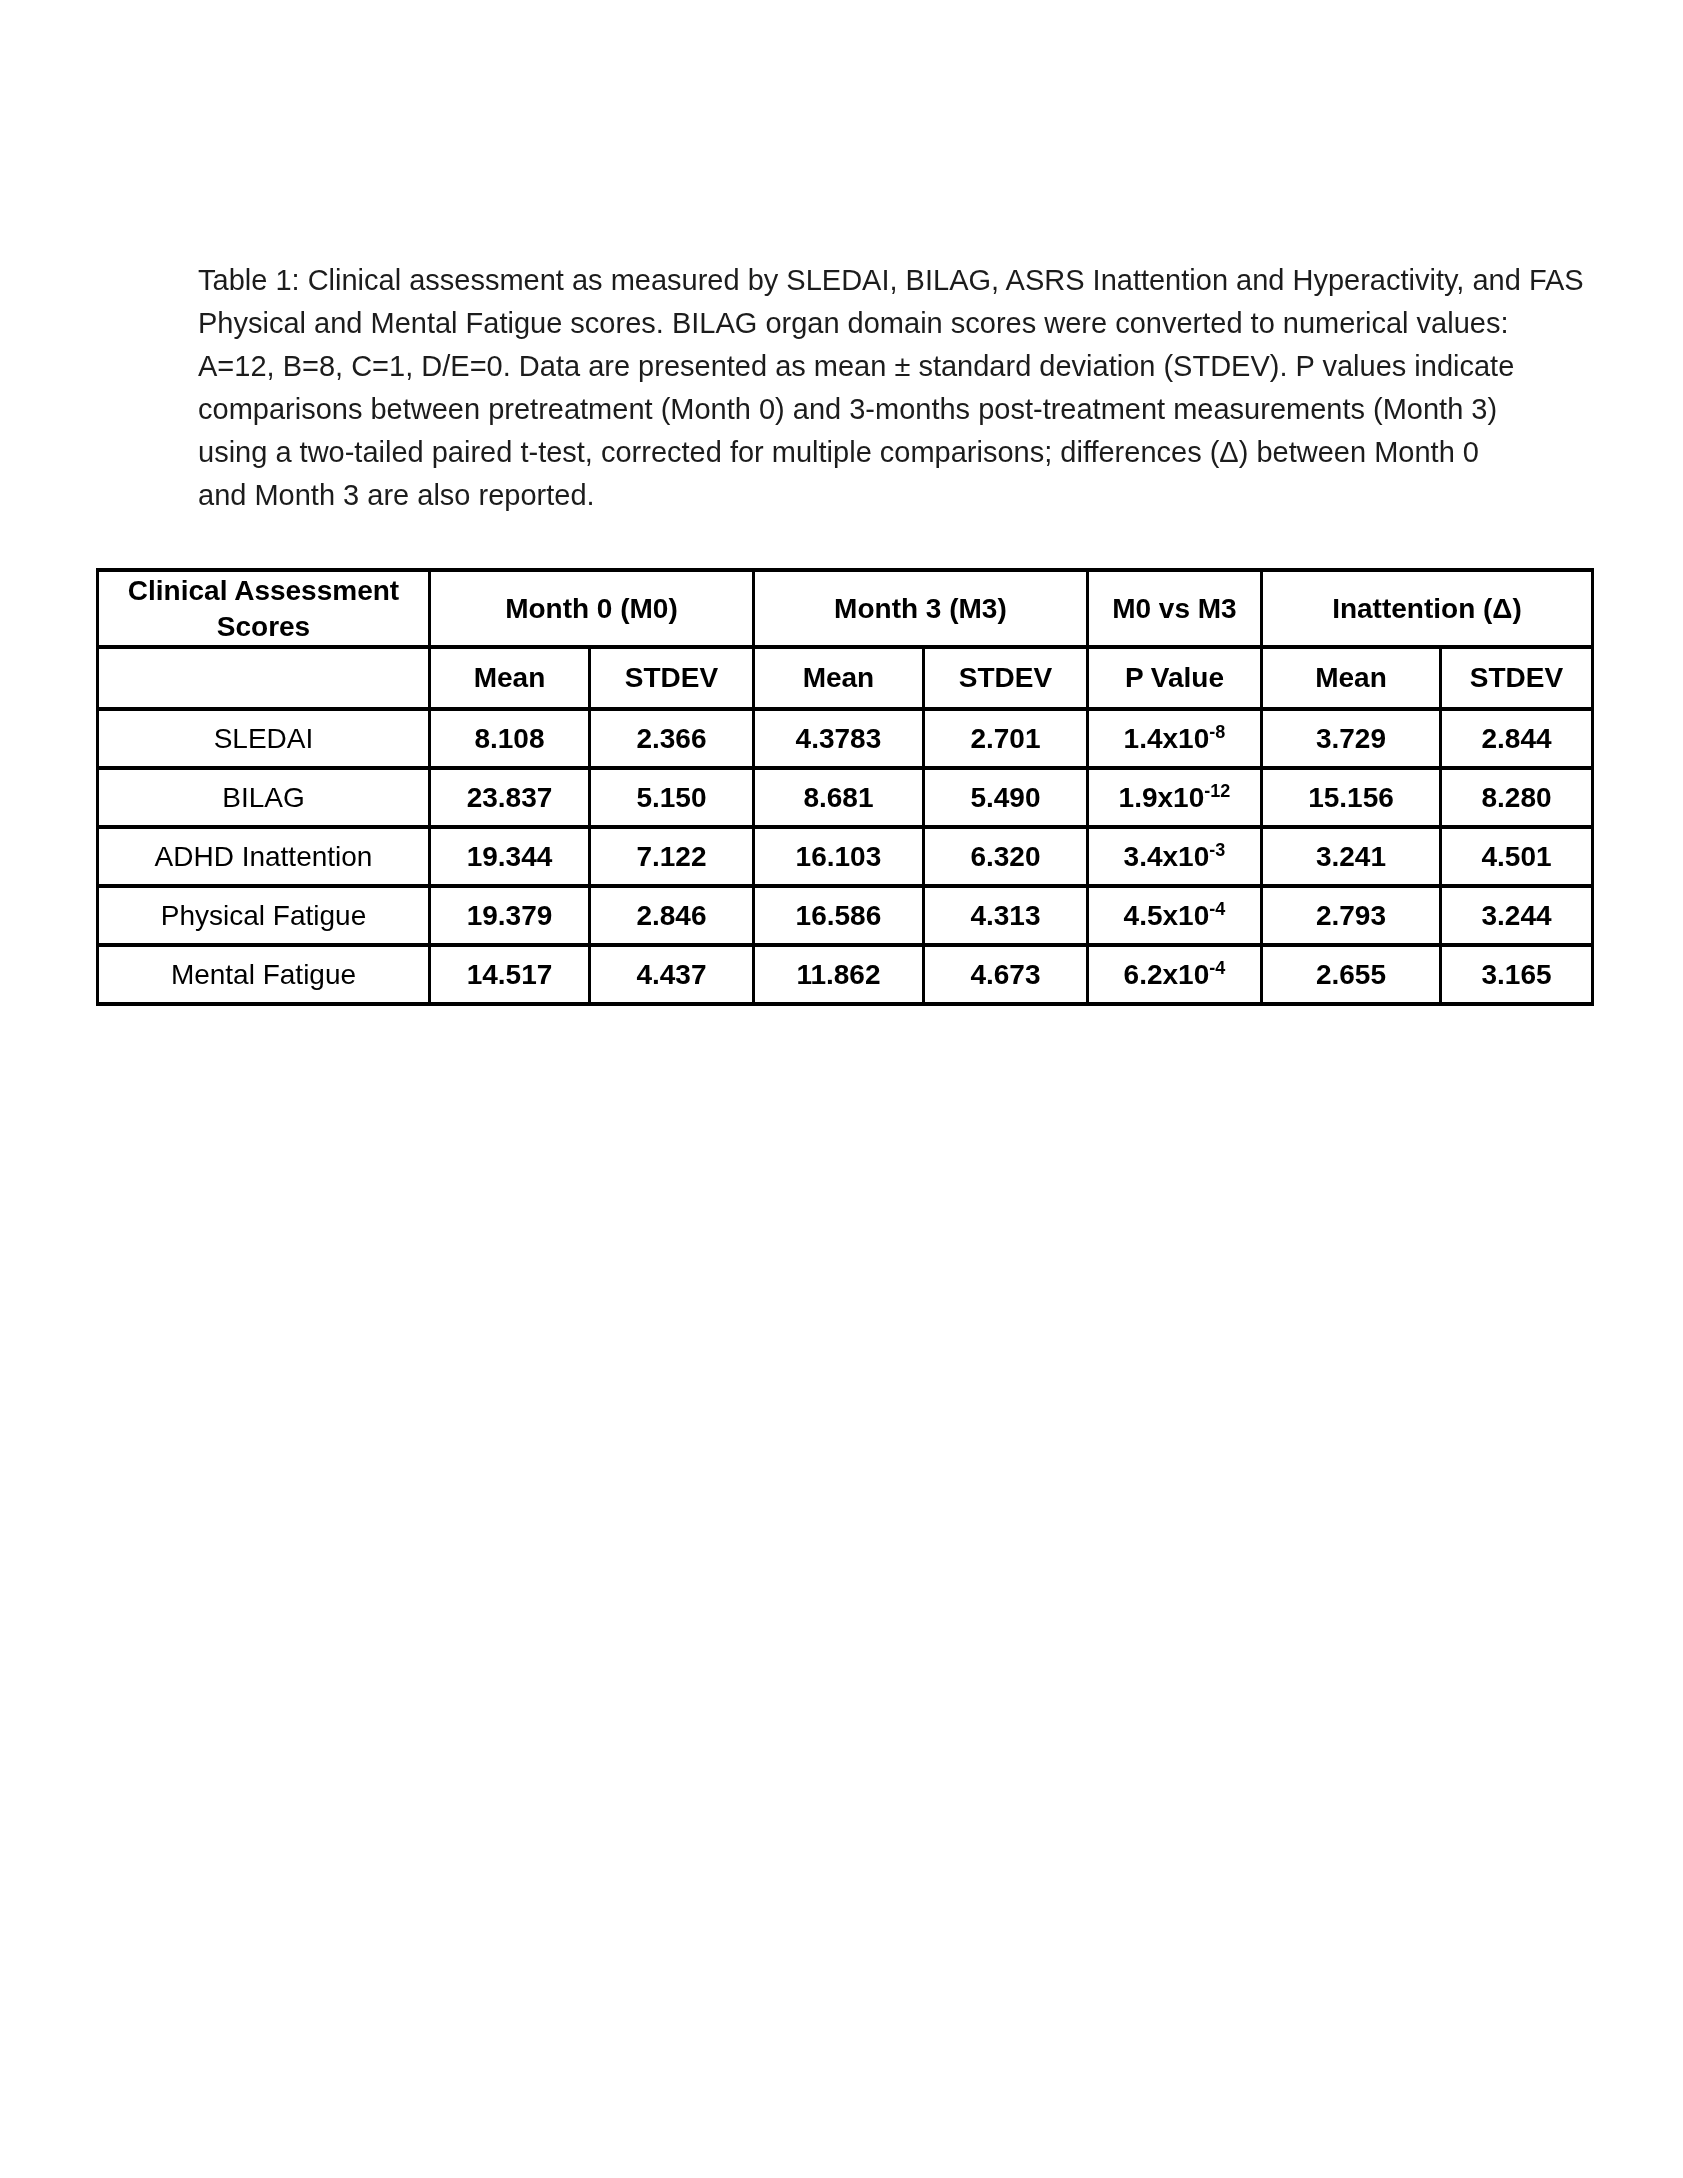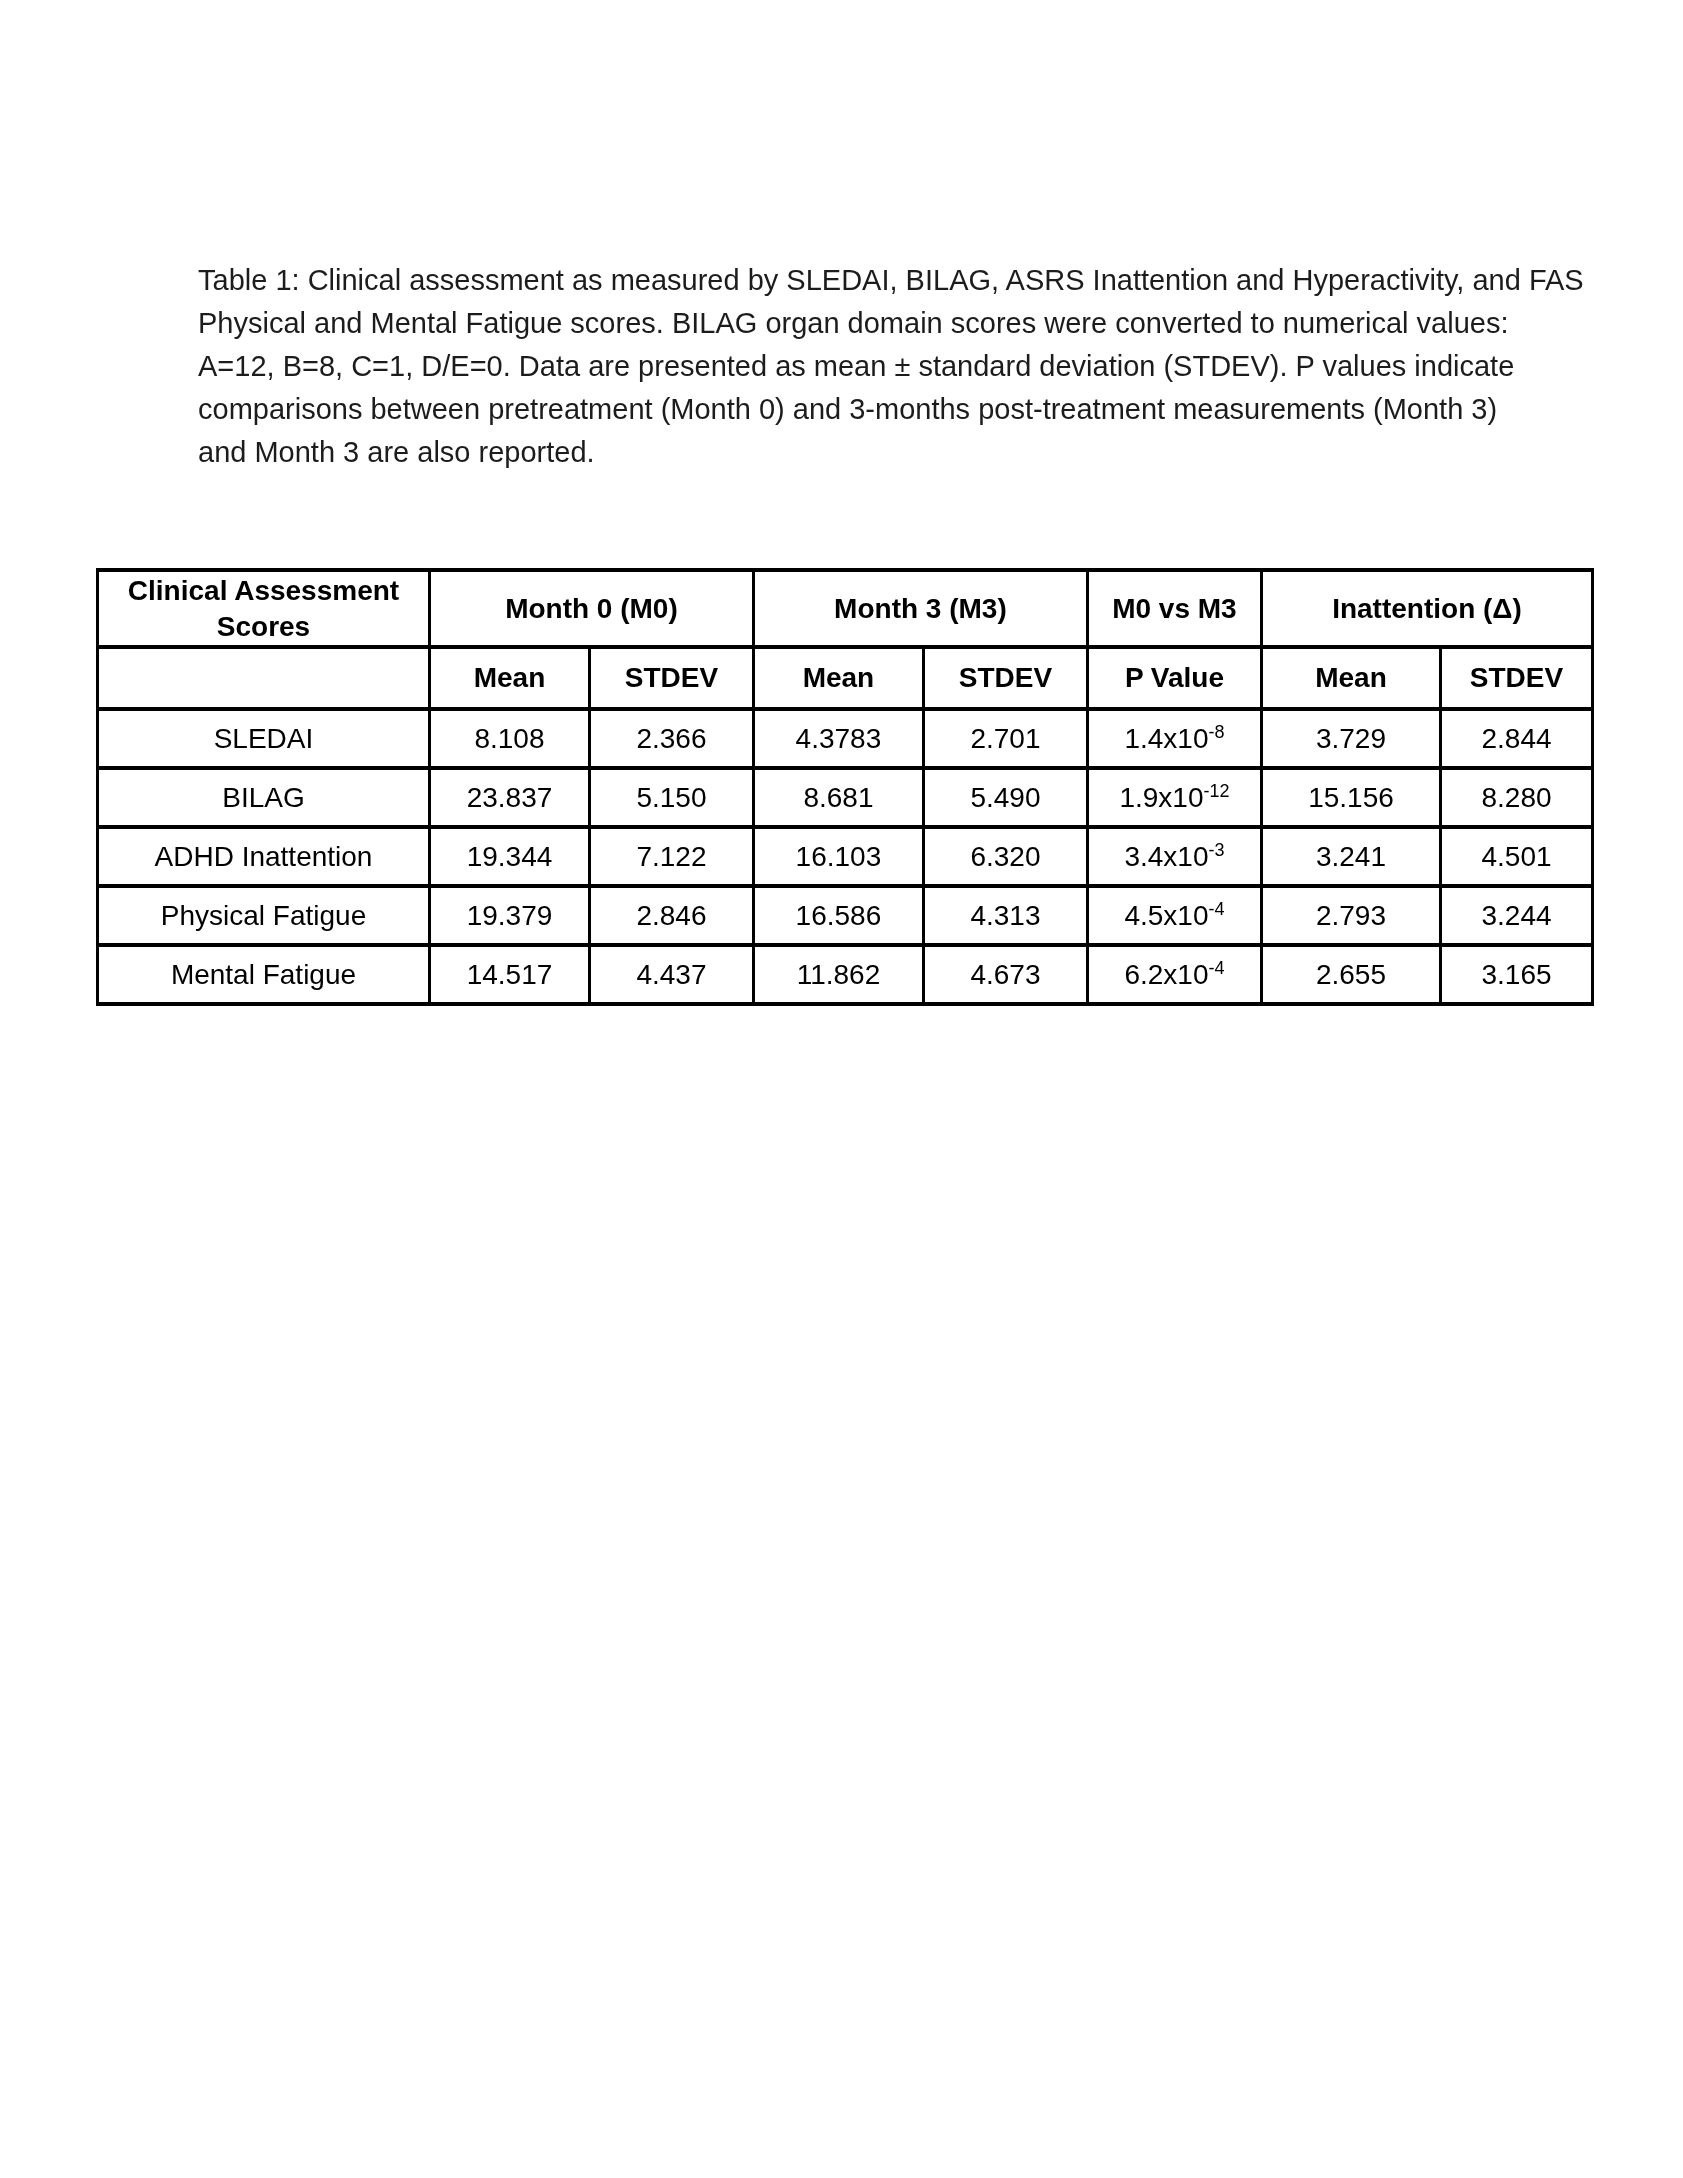--- a/index.html
+++ b/index.html
@@ -53,21 +53,21 @@
     height: 77px;
     font-weight: bold;
     line-height: 36px;
   }
   tr.header-row-2 th {
     height: 62px;
     font-weight: bold;
   }
   tbody tr td { height: 59px; }
   td.row-label { font-weight: normal; }
-  td.num { font-weight: normal; }
+  td.num { font-weight: bold; }
   sup.exp {
     font-size: 18px;
     vertical-align: super;
     line-height: 0;
   }
   .col-scores  { width: 330px; }
   .col-m0mean  { width: 159px; }
   .col-m0std   { width: 163px; }
   .col-m3mean  { width: 169px; }
   .col-m3std   { width: 163px; }
@@ -78,20 +78,21 @@
 </head>
 <body>
 
 <div class="page">
 
   <div class="caption">
     <div class="caption-line">Table 1: Clinical assessment as measured by SLEDAI, BILAG, ASRS Inattention and Hyperactivity, and FAS</div>
     <div class="caption-line">Physical and Mental Fatigue scores. BILAG organ domain scores were converted to numerical values:</div>
     <div class="caption-line">A=12, B=8, C=1, D/E=0. Data are presented as mean ± standard deviation (STDEV). P values indicate</div>
     <div class="caption-line">comparisons between pretreatment (Month 0) and 3-months post-treatment measurements (Month 3)</div>
+    <div class="caption-line">using a two-tailed paired t-test, corrected for multiple comparisons; differences (Δ) between Month 0</div>
     <div class="caption-line">and Month 3 are also reported.</div>
   </div>
 
   <div class="table-wrap">
     <table class="clinical">
       <colgroup>
         <col class="col-scores">
           <col class="col-m0mean">
           <col class="col-m0std">
         <col class="col-m3mean">

